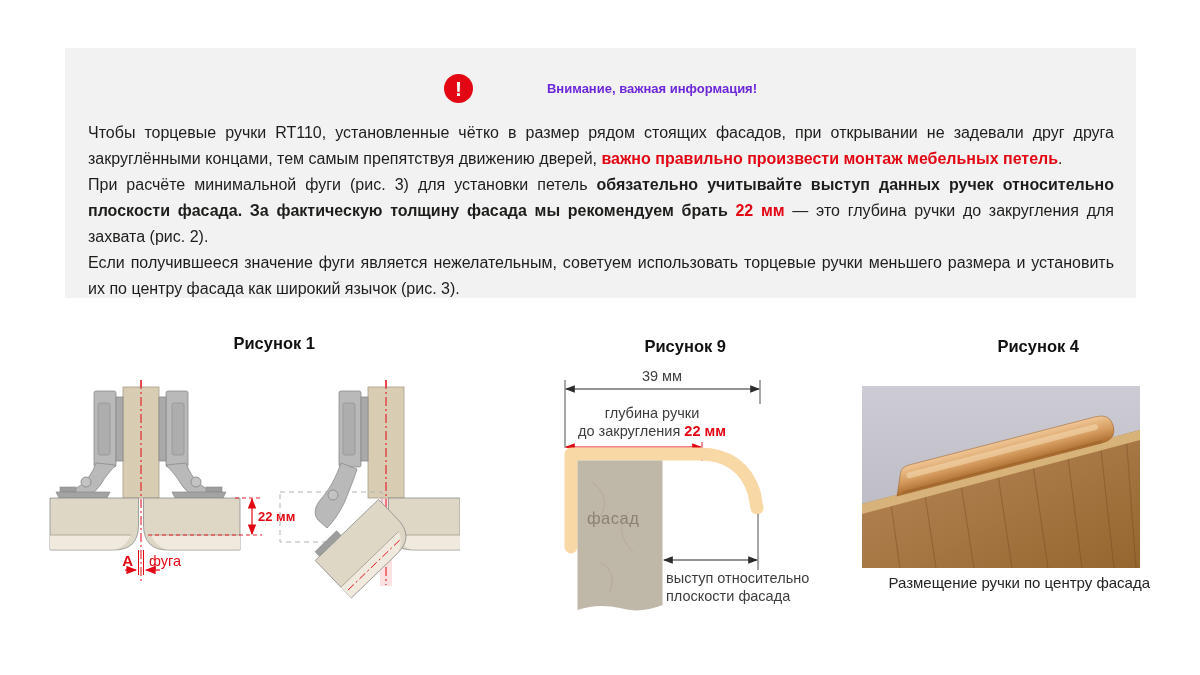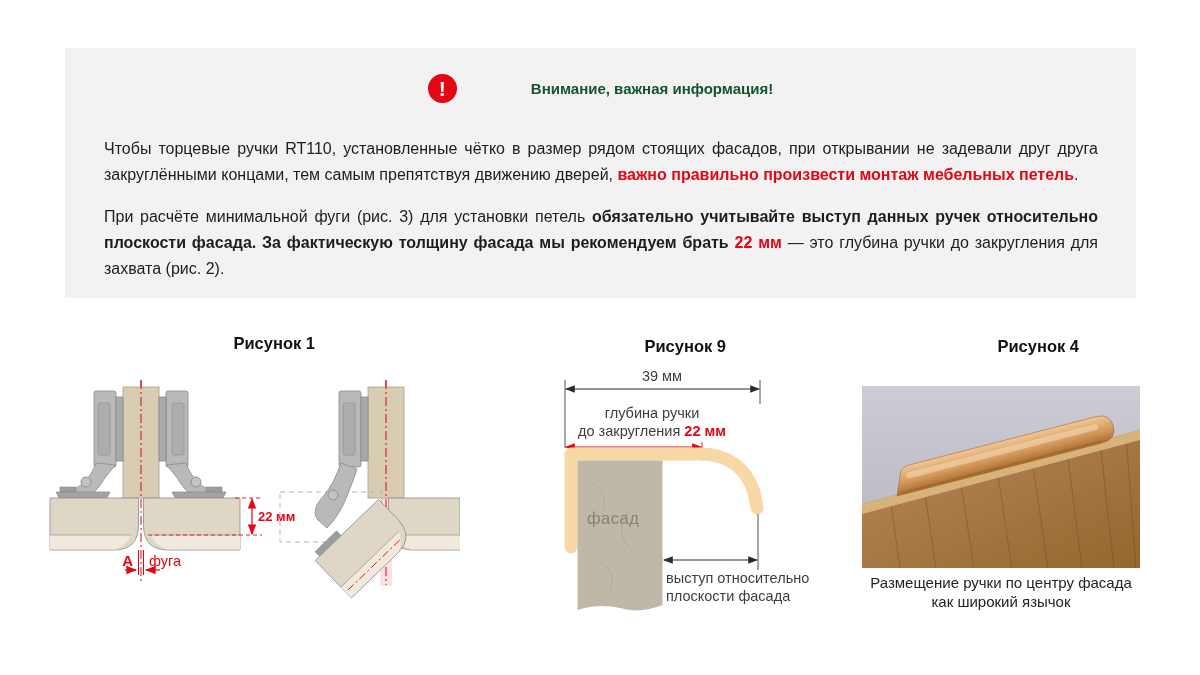--- a/index.html
+++ b/index.html
@@ -4,30 +4,30 @@
 <style>
   html,body{margin:0;padding:0;background:#fff;}
   .page{position:relative;width:1200px;height:675px;background:#ffffff;overflow:hidden;
         font-family:"Liberation Sans",sans-serif;color:#1d1d1b;}
   .info-box{position:absolute;left:65px;top:48px;width:1071px;height:250px;background:#f2f2f2;}
   .info-header{position:absolute;left:0;top:26px;width:100%;display:flex;justify-content:center;
                align-items:center;gap:30px;}
   .warn-icon{width:29px;height:29px;border-radius:50%;background:#e30613;color:#fff;
              display:flex;align-items:center;justify-content:center;
              font-weight:bold;font-size:21px;line-height:1;}
-  .info-title{font-size:15px;font-weight:bold;color:#14532d;margin-left:44px;}
+  .info-title{font-size:13px;font-weight:bold;color:#6d28d9;margin-left:44px;}
   .info-text{position:absolute;left:23px;top:72px;width:1026px;font-size:16px;line-height:26px;
              text-align:justify;}
-  .info-text p{margin:16px;}
+  .info-text p{margin:0;}
   .b{font-weight:bold;}
   .r{color:#e30613;font-weight:bold;}
   .fig-title{position:absolute;width:160px;text-align:right;font-size:16.5px;font-weight:bold;color:#111;}
   .fig-svg{position:absolute;}
   .fig3-photo{position:absolute;left:862px;top:386px;width:278px;height:182px;}
-  .fig3-caption{position:absolute;left:852px;top:573px;width:298px;text-align:center;
+  .fig3-caption{position:absolute;left:852px;top:573px;width:298px;text-align:right;
                 font-size:15px;line-height:19px;color:#232323;}
   svg text{font-family:"Liberation Sans",sans-serif;}
   .dim-label{font-size:13px;font-weight:bold;fill:#e30613;}
   .gap-label{font-size:14.5px;fill:#e30613;}
   .point-label{font-size:15px;font-weight:bold;fill:#e30613;}
   .blk-label{font-size:14.5px;fill:#3d3d3d;}
   .facade-label{font-size:16.5px;fill:#8b8272;letter-spacing:.5px;}
 </style>
 </head>
 <body>
@@ -35,20 +35,21 @@
 <div class="page">
 
   <div class="info-box">
     <div class="info-header">
       <div class="warn-icon">!</div>
       <div class="info-title">Внимание, важная информация!</div>
     </div>
     <div class="info-text">
       <p><span>Чтобы торцевые ручки RT110, установленные чётко в размер рядом стоящих фасадов, при открывании не задевали друг друга закруглёнными концами, тем самым препятствуя движению дверей, </span><span class="r">важно правильно произвести монтаж мебельных петель</span><span>.</span></p>
       <p><span>При расчёте минимальной фуги (рис. 3) для установки петель </span><span class="b">обязательно учитывайте выступ данных ручек относительно плоскости фасада. За фактическую толщину фасада мы рекомендуем брать </span><span class="r">22 мм</span><span> — это глубина ручки до закругления для захвата (рис. 2).</span></p>
+      <p><span>Если получившееся значение фуги является нежелательным, советуем использовать торцевые ручки меньшего размера и установить их по центру фасада как широкий язычок (рис. 3).</span></p>
     </div>
   </div>
 
   <div class="fig-title" style="left:155px;top:334px;">Рисунок 1</div>
 
   <svg class="fig-svg" style="left:30px;top:375px;" width="430" height="235" viewBox="0 0 430 235">
     <defs>
       <marker id="aR" markerWidth="9" markerHeight="7" refX="8" refY="3.5" orient="auto-start-reverse">
         <path d="M0,0 L9,3.5 L0,7 Z" fill="#e30613"></path>
       </marker>
@@ -210,16 +211,15 @@
     </g>
     <g transform="translate(35,110) rotate(-14.5)">
       <path d="M 0,0 L 9,-21 Q 11,-27 20,-27 L 212,-27 Q 227,-27 227,-13.5 Q 227,0 212,0 Z" fill="url(#copperGrad)" stroke="#9c6128" stroke-width="0.5"></path>
       <rect x="14" y="-20" width="198" height="6" rx="3" fill="#f6dcb4" opacity="0.55"></rect>
       <line x1="6" y1="-2" x2="212" y2="-2" stroke="#8a5520" stroke-width="1.5" opacity="0.4"></line>
     </g>
   </svg>
 
   <div class="fig3-caption">
     <div>Размещение ручки по центру фасада</div>
-    <div>как широкий язычок</div>
   </div>
 
 </div>
 
 </body></html>

